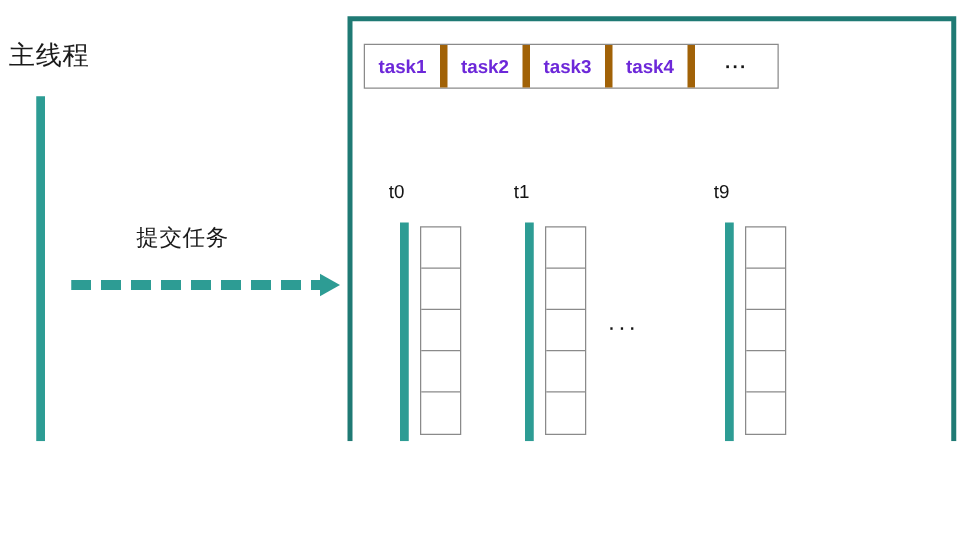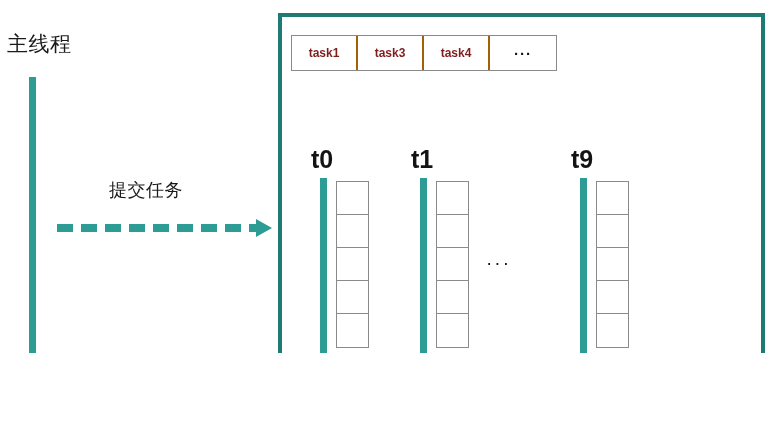--- a/index.html
+++ b/index.html
@@ -95,47 +95,47 @@
     left: 291px;
     top: 35px;
     display: flex;
     border: 1px solid #8a8a8a;
     background: #ffffff;
     box-sizing: border-box;
   }
   .task-cell {
     width: 66px;
     height: 34px;
-    border-right: 2px solid #a16207;
+    border-right: 6px solid #a16207;
     display: flex;
     align-items: center;
     justify-content: center;
-    font-size: 12px;
+    font-size: 15px;
     font-weight: bold;
-    color: #7f1d1d;
+    color: #6d28d9;
     box-sizing: border-box;
   }
   .task-cell:last-child { border-right: none; }
   .task-cell.ellipsis {
     font-size: 15px;
     letter-spacing: 1px;
     color: #141414;
   }
 
   
   .worker {
     position: absolute;
     top: 145px;
   }
   .worker-label {
     position: absolute;
     top: 0;
     left: 0;
-    font-size: 25px;
-    font-weight: bold;
+    font-size: 15px;
+    font-weight: normal;
     color: #141414;
     white-space: nowrap;
   }
   .worker-line {
     position: absolute;
     left: 9px;
     top: 33px;
     width: 7px;
     background: #2d9c94;
   }
@@ -198,20 +198,21 @@
 
   <div class="submit-label">提交任务</div>
 
   <div class="dashed-line"></div>
   <div class="dashed-head"></div>
 
   <div class="pool-box"></div>
 
   <div class="task-row">
     <div class="task-cell">task1</div>
+    <div class="task-cell">task2</div>
     <div class="task-cell">task3</div>
     <div class="task-cell">task4</div>
     <div class="task-cell ellipsis">···</div>
   </div>
 
   <div class="worker" style="left:311px;">
     <div class="worker-label">t0</div>
     <div class="worker-line" style="height:213px;"></div>
     <div class="worker-head" style="top:246px;"></div>
     <div class="deque">

